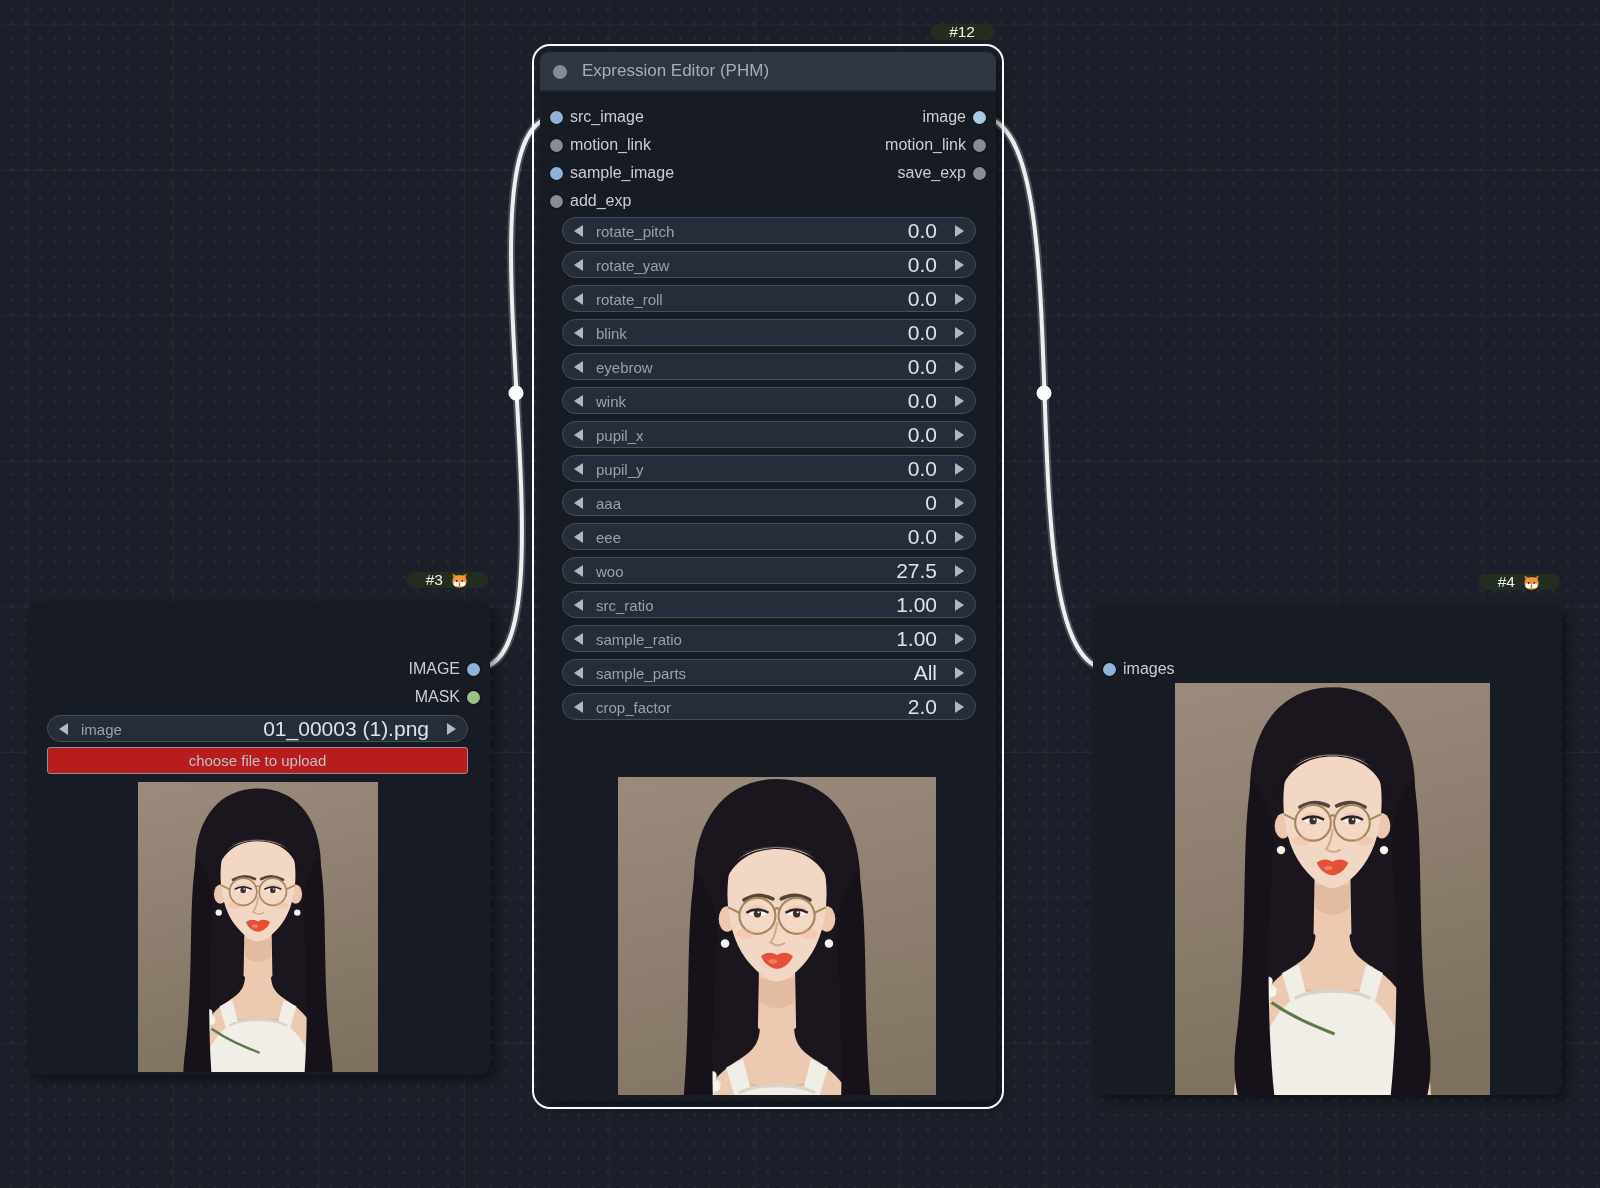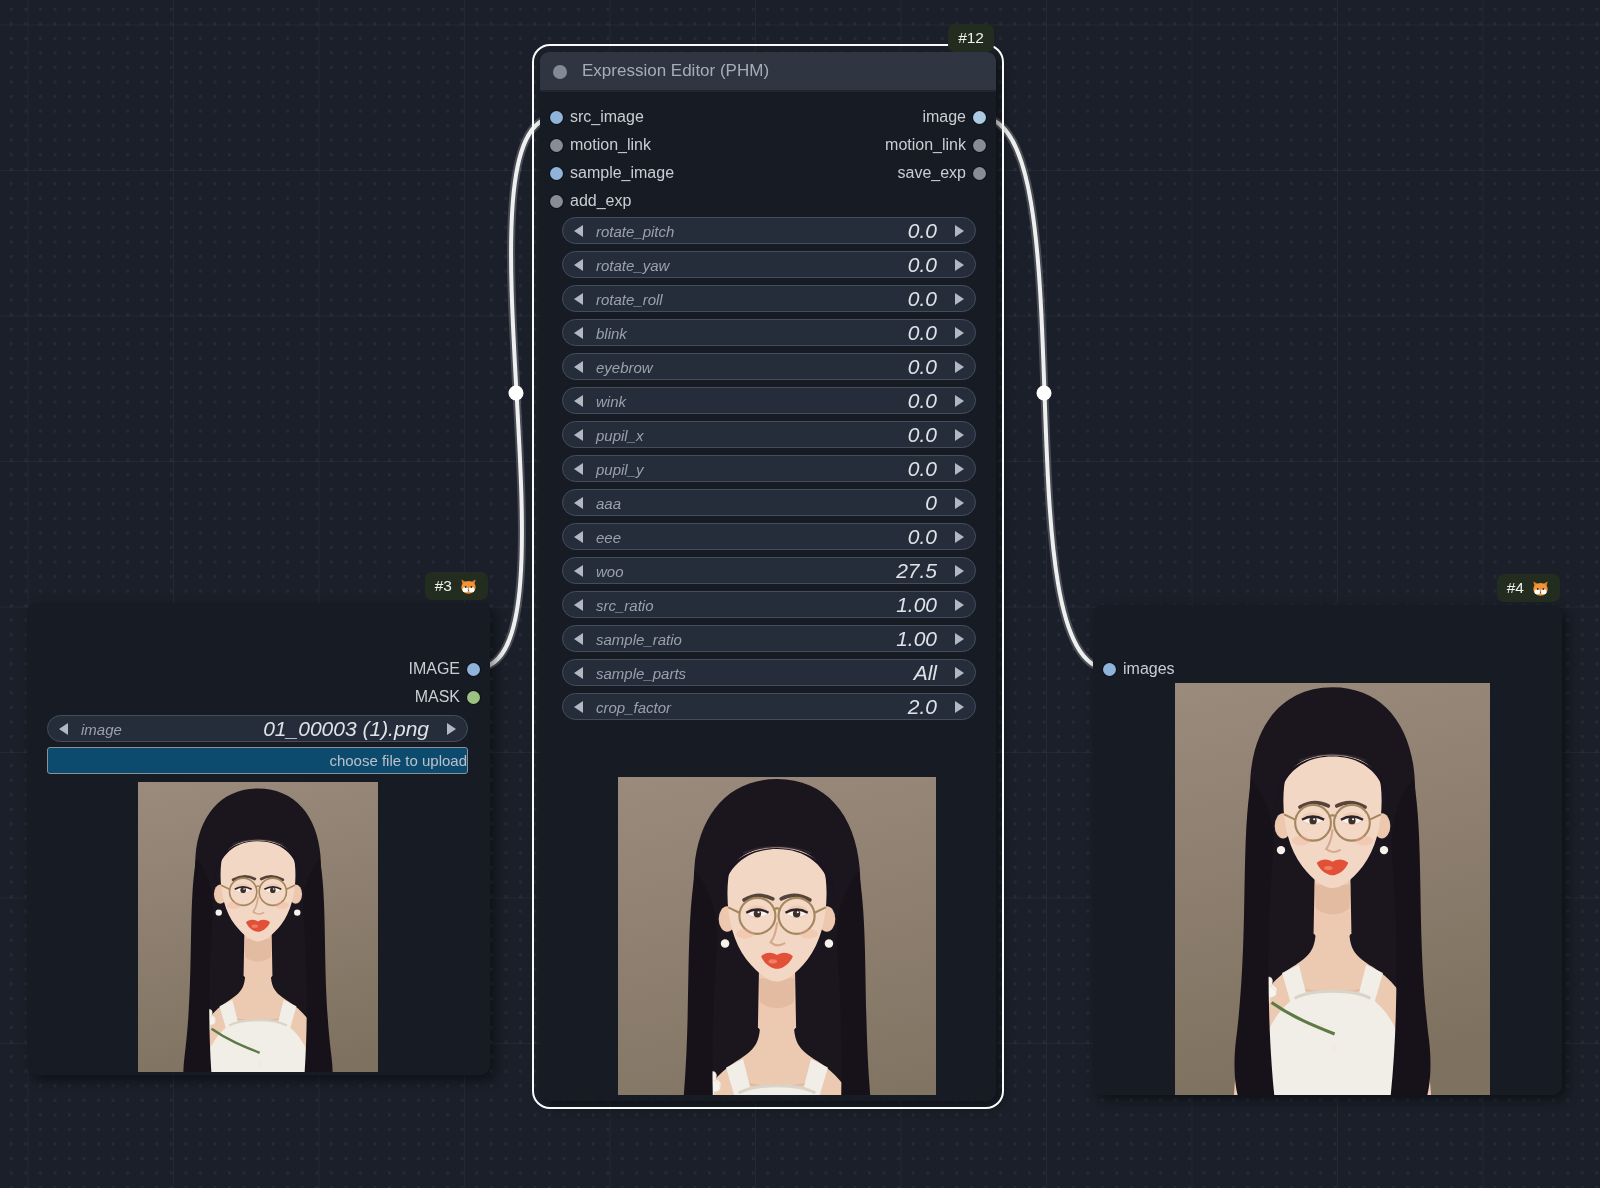--- a/index.html
+++ b/index.html
@@ -19,48 +19,48 @@
         box-shadow:5px 5px 12px rgba(0,0,0,.45);}
   .node-header{position:absolute;left:0;right:0;top:0;height:40px;
         background:var(--node_header_bg,#2f3642);border-radius:9px 9px 0 0;
         border-bottom:2px solid rgba(0,0,0,.30);}
   .title-dot{position:absolute;left:13px;top:13px;width:14px;height:14px;border-radius:50%;
         background:var(--title_dot,#828a97);}
   .node-title{position:absolute;left:42px;top:0;line-height:38px;font-size:17px;
         color:var(--node_title,#a6adb9);white-space:nowrap;}
   .node.selected::after{content:"";position:absolute;inset:-8px;border:2px solid var(--selection,#fafafa);
         border-radius:18px;pointer-events:none;}
-  .badge{position:absolute;top:-31px;right:2px;height:28px;display:inline-flex;align-items:center;gap:7px;
-        padding:0 10px;background:var(--badge_bg,#222d1f);border-radius:7px;z-index:3;
+  .badge{position:absolute;top:-31px;right:2px;height:16px;display:inline-flex;align-items:center;gap:7px;
+        padding:0 19px;background:var(--badge_bg,#222d1f);border-radius:7px;z-index:3;
         color:var(--badge_text,#eef1ec);font-size:15.5px;text-align:right;}
   .io-row{position:absolute;height:22px;}
   .port{position:absolute;top:50%;margin-top:-6.5px;width:13px;height:13px;border-radius:50%;
         box-shadow:0 0 0 1px rgba(0,0,0,.4);}
   .port.in{left:10px;} .port.out{right:10px;}
   .port.c-blue{background:var(--port_blue,#8fb3d9);}
   .port.c-blue_light{background:var(--port_blue_light,#abcbe3);}
   .port.c-gray{background:var(--port_gray,#878d97);}
   .port.c-green{background:var(--port_green,#9dc183);}
   .io-label{position:absolute;top:50%;transform:translateY(-50%);font-size:16px;
         color:var(--io_label,#c9cdd4);white-space:nowrap;}
   .io-label.in{left:30px;} .io-label.out{right:30px;}
   .widget{position:relative;height:27px;background:var(--widget_bg,#262d3a);
-        border:1px solid var(--widget_border,#454d5b);border-radius:13.5px;font-style:italic;}
+        border:1px solid var(--widget_border,#454d5b);border-radius:13.5px;}
   .widget .wlabel{position:absolute;left:33px;top:50%;transform:translateY(-50%);
         font-size:15px;color:var(--widget_label,#9aa0ac);white-space:nowrap;}
   .widget .wvalue{position:absolute;right:38px;top:50%;transform:translateY(-50%);
         font-size:21px;color:var(--widget_value,#dfe2e8);white-space:nowrap;}
   .tri{position:absolute;top:50%;width:0;height:0;border-style:solid;}
   .tri.left{left:11px;margin-top:-6px;border-width:6px 9px 6px 0;
         border-color:transparent var(--arrow,#b2b8c2) transparent transparent;}
   .tri.right{right:11px;margin-top:-6px;border-width:6px 0 6px 9px;
         border-color:transparent transparent transparent var(--arrow,#b2b8c2);}
   .sliders{position:absolute;display:flex;flex-direction:column;gap:7px;}
-  .btn{position:absolute;height:27px;background:#0c4a6e;border:1px solid var(--button_border,#8a919c);
-        border-radius:3px;display:flex;align-items:center;justify-content:flex-end;
+  .btn{position:absolute;height:27px;background:#b91c1c;border:1px solid var(--button_border,#8a919c);
+        border-radius:3px;display:flex;align-items:center;justify-content:center;
         font-size:15px;color:var(--button_text,#bcc1c9);}
   .imgbox{position:absolute;overflow:hidden;background:#8d7f70;}
   .imgbox svg{display:block;width:100%;height:100%;}
   .fox{width:19px;height:19px;}
 </style>
 </head>
 <body>
 
 <svg width="0" height="0" style="position:absolute" aria-hidden="true">
   <defs>

